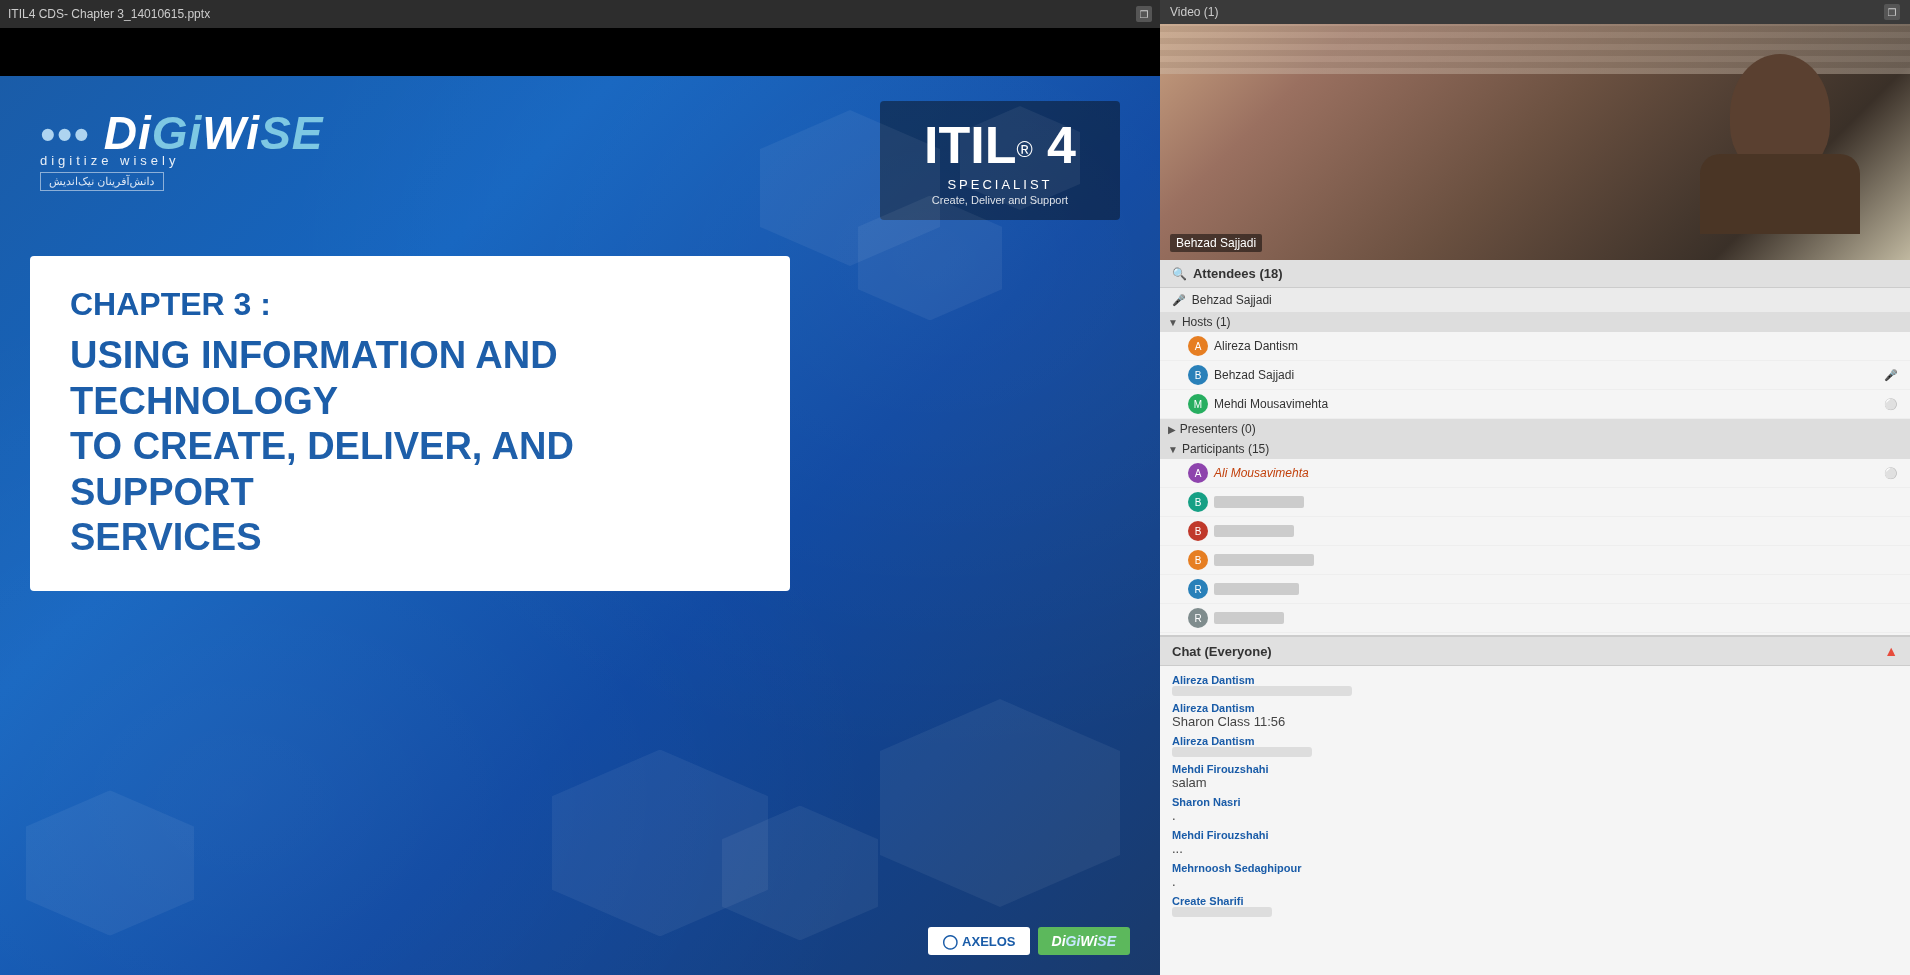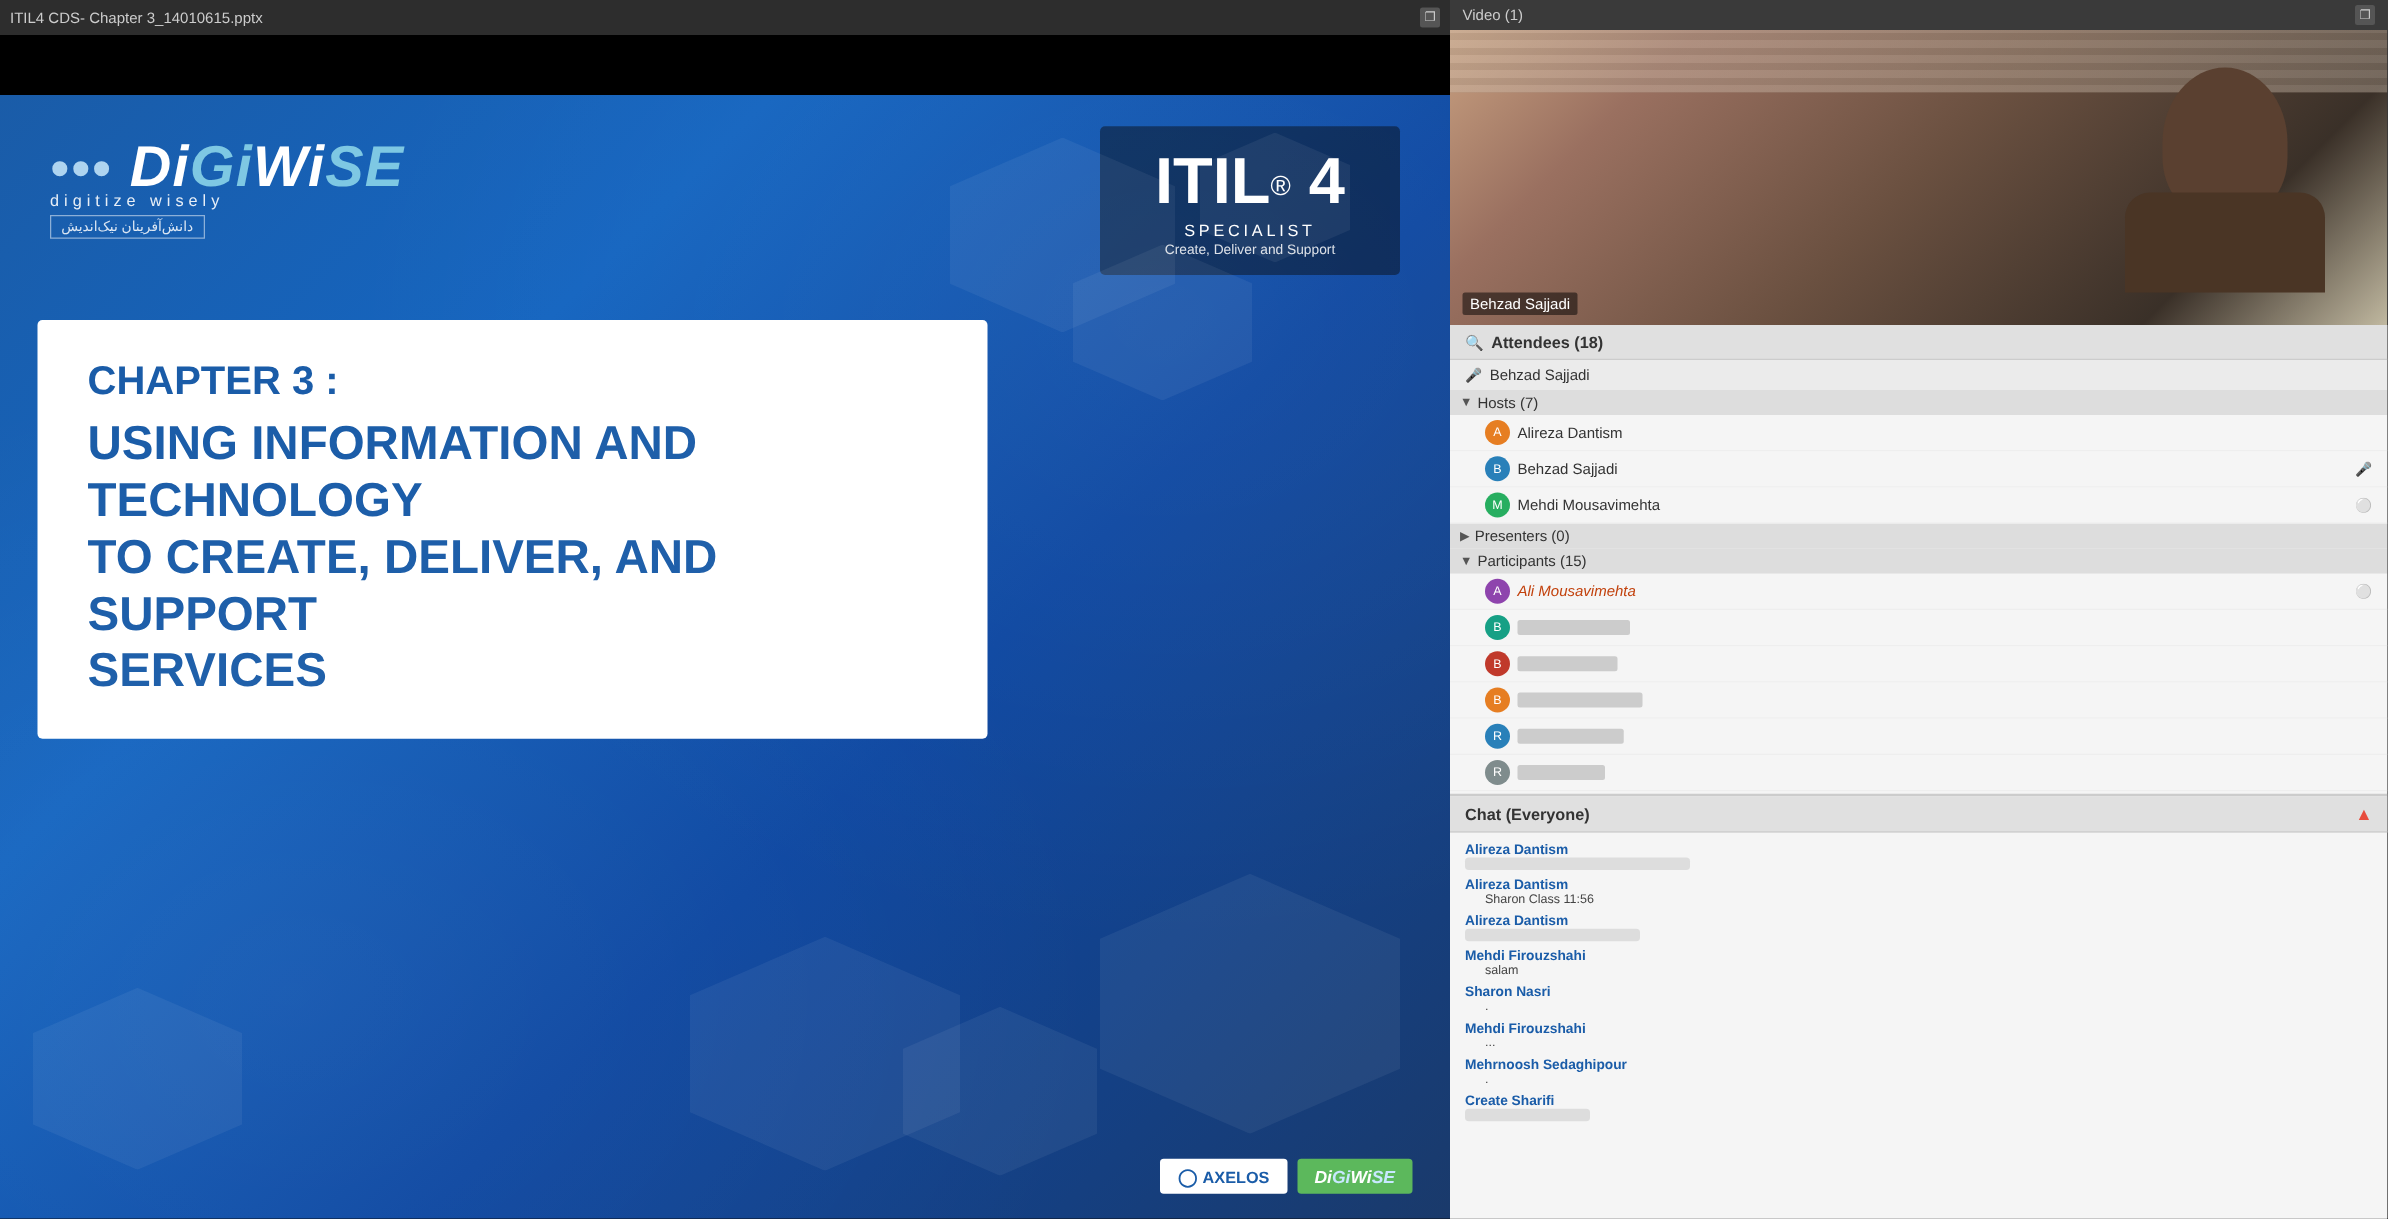--- a/index.html
+++ b/index.html
@@ -387,22 +387,21 @@
     }
 
     .chat-sender {
       color: #1a5ca8;
       font-weight: bold;
       font-size: 11px;
     }
 
     .chat-text {
       color: #444;
-      font-size: 10px;
-      margin-left: 16px;
+      font-size: 13px;
     }
 
     .chat-text-blurred {
       color: #bbb;
       font-size: 10px;
       font-style: italic;
     }
 
     
     .blurred-name {
@@ -516,21 +515,21 @@
       <span>Attendees (18)</span>
     </div>
 
     <div class="attendee-name-main">
       <span class="mic-icon">🎤</span>
       <span>Behzad Sajjadi</span>
     </div>
 
     <div class="section-header">
       <span class="chevron">▼</span>
-      <span>Hosts (7)</span>
+      <span>Hosts (1)</span>
     </div>
 
     <div class="attendee-item">
       <div class="attendee-avatar av-orange">A</div>
       <span>Alireza Dantism</span>
     </div>
     <div class="attendee-item">
       <div class="attendee-avatar av-blue">B</div>
       <span>Behzad Sajjadi</span>
       <span class="attendee-action-icon">🎤</span>

